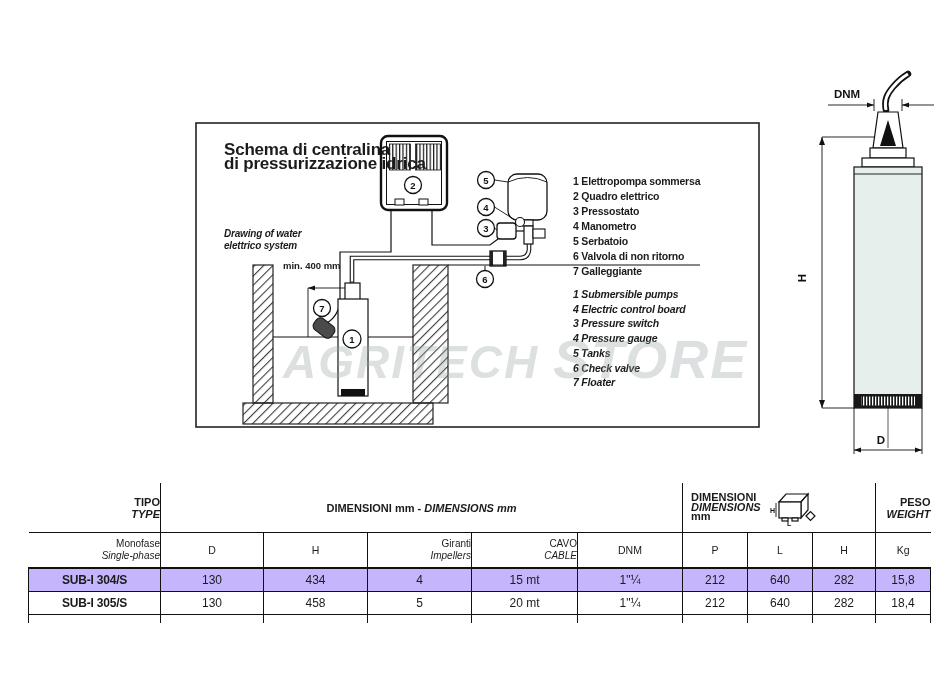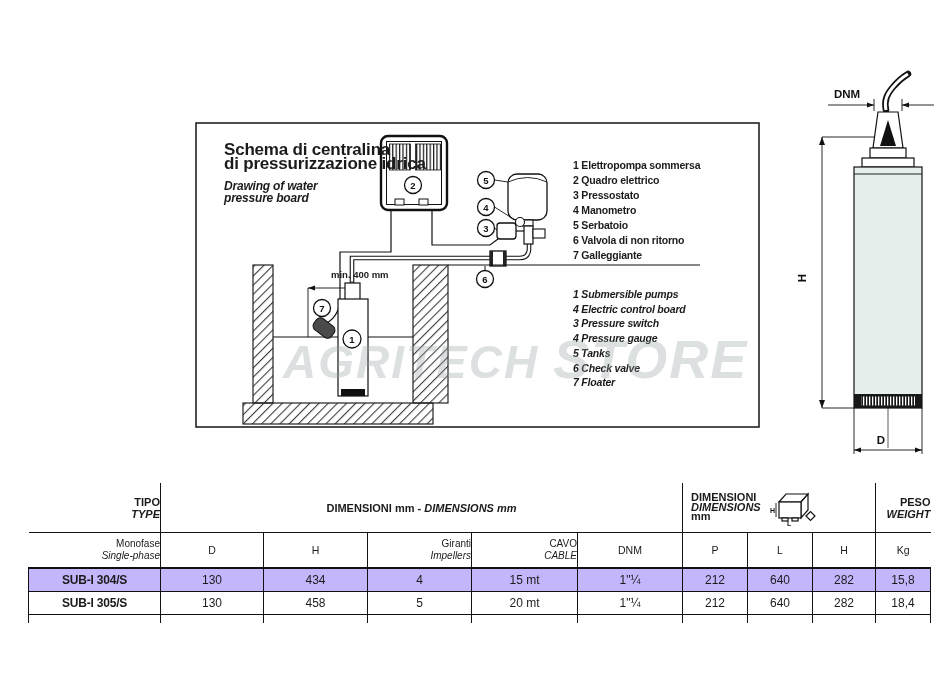--- a/index.html
+++ b/index.html
@@ -1,21 +1,21 @@
 <!DOCTYPE html>
 <html><head>
 <meta charset="utf-8">
 <style>
   html,body{margin:0;padding:0;background:#fff;}
   #page{position:relative;width:950px;height:700px;background:#ffffff;overflow:hidden;
         font-family:"Liberation Sans", sans-serif;color:#1b1b1b;}
   .abs{position:absolute;}
   
   .ttl-it{font-size:17px;font-weight:bold;line-height:14px;letter-spacing:-0.2px;}
-  .ttl-en{font-size:12px;font-weight:bold;font-style:italic;line-height:12px;letter-spacing:-0.2px;}
+  .ttl-en{font-size:10px;font-weight:bold;font-style:italic;line-height:12px;letter-spacing:-0.2px;margin-top:48px;}
   .legend-it div{font-size:10.5px;font-weight:bold;line-height:15px;white-space:nowrap;letter-spacing:-0.2px;}
   .legend-en div{font-size:10.5px;font-weight:bold;font-style:italic;line-height:14.7px;white-space:nowrap;letter-spacing:-0.2px;}
   .min400{font-size:9.5px;font-weight:bold;white-space:nowrap;}
   .wm{font-size:46px;font-weight:bold;font-style:italic;color:rgba(150,160,160,0.33);
       letter-spacing:2px;white-space:nowrap;z-index:5;}
   .wm .w2{margin-left:14px;font-size:54px;text-align:center;}
   
   table.spec{border-collapse:collapse;table-layout:fixed;width:902px;}
   table.spec td{padding:0;text-align:center;vertical-align:middle;overflow:hidden;}
   tr.h1 td{border-bottom:1.8px solid #111;height:49px;font-size:11px;font-weight:bold;}
@@ -140,25 +140,25 @@
       <text x="127" y="189.5">7</text>
     </g>
   </svg>
 
   <div class="abs ttl-it" style="left:224px;top:143px;">
     <div>Schema di centralina</div>
     <div>di pressurizzazione idrica</div>
   </div>
   <div class="abs ttl-en" style="left:224px;top:180px;">
     <div>Drawing of water</div>
-    <div>pressure board</div>
-  </div>
-  <div class="abs min400" style="left:283px;top:269px;margin-left:48px;">min. 400 mm</div>
-
-  <div class="abs legend-it" style="left:573px;top:158px;">
+    <div>elettrico system</div>
+  </div>
+  <div class="abs min400" style="left:283px;top:260px;">min. 400 mm</div>
+
+  <div class="abs legend-it" style="left:573px;top:174px;">
     <div>1 Elettropompa sommersa</div>
     <div>2 Quadro elettrico</div>
     <div>3 Pressostato</div>
     <div>4 Manometro</div>
     <div>5 Serbatoio</div>
     <div>6 Valvola di non ritorno</div>
     <div>7 Galleggiante</div>
   </div>
   <div class="abs legend-en" style="left:573px;top:287px;">
     <div>1 Submersible pumps</div>

